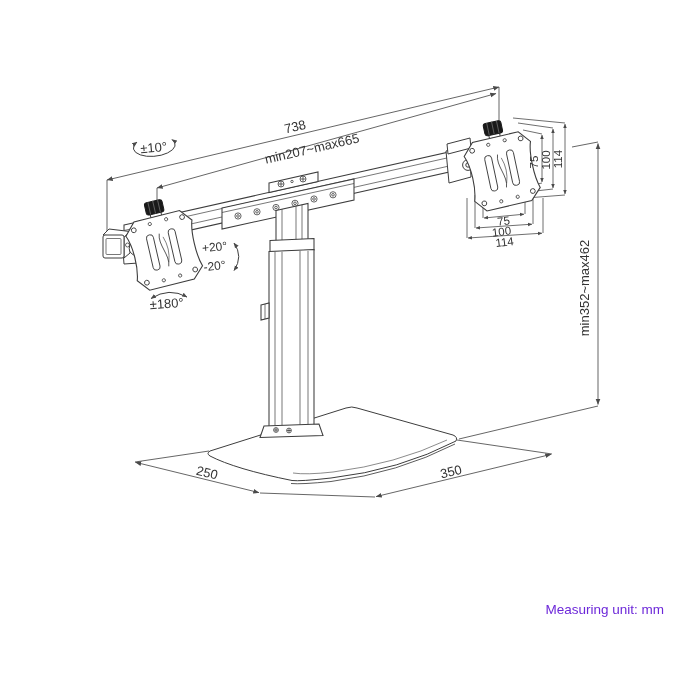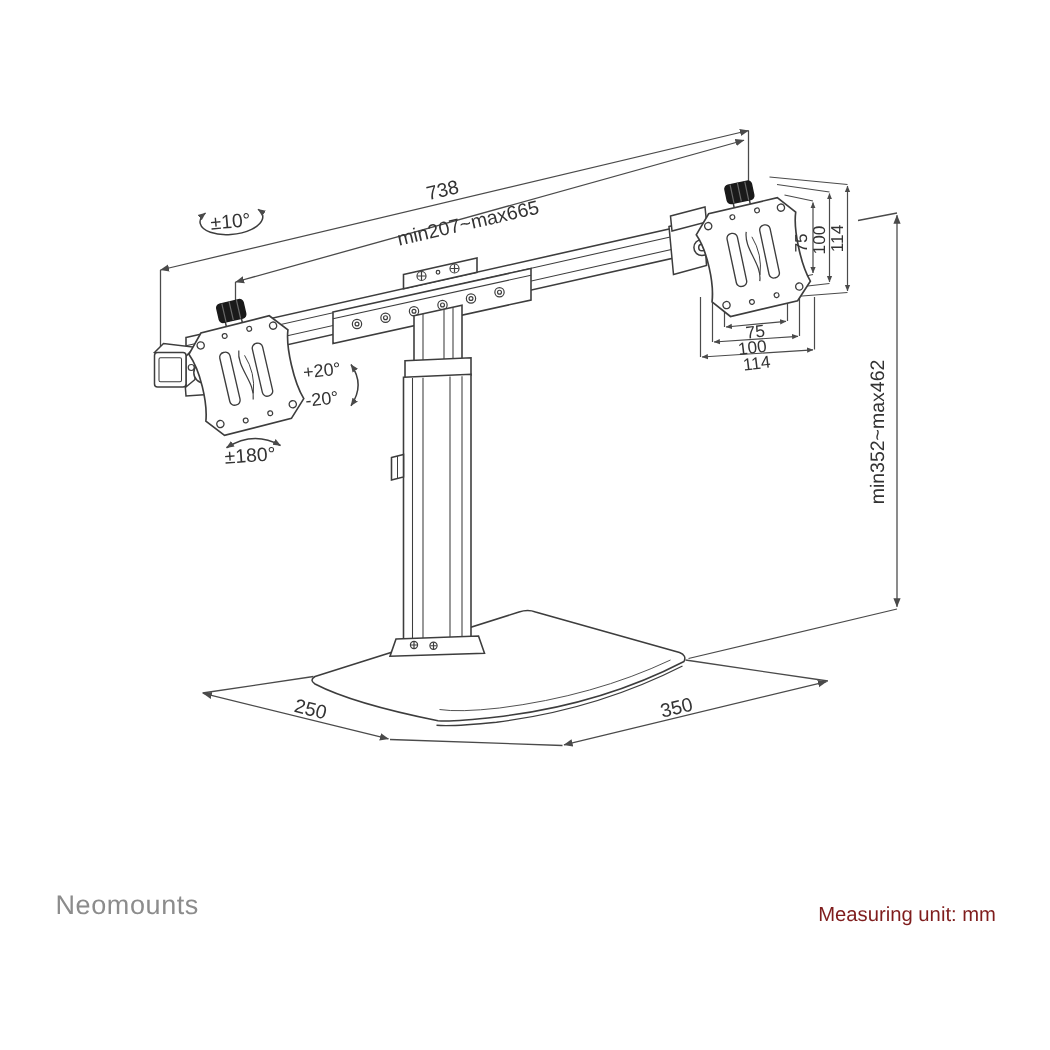--- a/index.html
+++ b/index.html
@@ -6,21 +6,21 @@
   .canvas{position:relative;width:700px;height:700px;background:#ffffff;overflow:hidden;
           font-family:"Liberation Sans","DejaVu Sans",sans-serif;}
   svg{position:absolute;left:0;top:0;}
   svg text{font-family:"Liberation Sans","DejaVu Sans",sans-serif;fill:#333;}
   .dim{font-size:13px;}
   .dimsm{font-size:11.5px;}
   .ang{font-size:13px;}
   .angsm{font-size:12px;}
   .logo{position:absolute;left:37px;top:593px;font-size:18px;letter-spacing:.4px;
         color:#8c8c8c;font-weight:normal;}
-  .munit{position:absolute;right:36px;top:602px;font-size:13.5px;color:#7f1d1d;}
+  .munit{position:absolute;right:36px;top:602px;font-size:13.5px;color:#6d28d9;}
 </style>
 </head>
 <body>
 
 <div class="canvas">
 <svg width="700" height="700" viewBox="0 0 700 700">
   <defs>
     <marker id="ah" viewBox="0 0 10 10" refX="9" refY="5" markerWidth="7.5" markerHeight="7.5" orient="auto-start-reverse">
       <path d="M0,1.2 L9.5,5 L0,8.8 Z" fill="#4a4a4a"></path>
     </marker>
@@ -195,15 +195,14 @@
     <text class="dimsm" text-anchor="middle" transform="translate(502,235.5) rotate(-7)">100</text>
     <text class="dimsm" text-anchor="middle" transform="translate(505,246) rotate(-7)">114</text>
 
     <text class="dim" text-anchor="middle" font-size="12.5" transform="translate(589,288) rotate(-90)">min352~max462</text>
 
     <text class="dim" text-anchor="middle" transform="translate(206,477) rotate(14)">250</text>
     <text class="dim" text-anchor="middle" transform="translate(452,476) rotate(-13.5)">350</text>
   </g>
 </svg>
 
-<div class="logo">Neomounts</div>
 <div class="munit">Measuring unit: mm</div>
 </div>
 
 </body></html>

